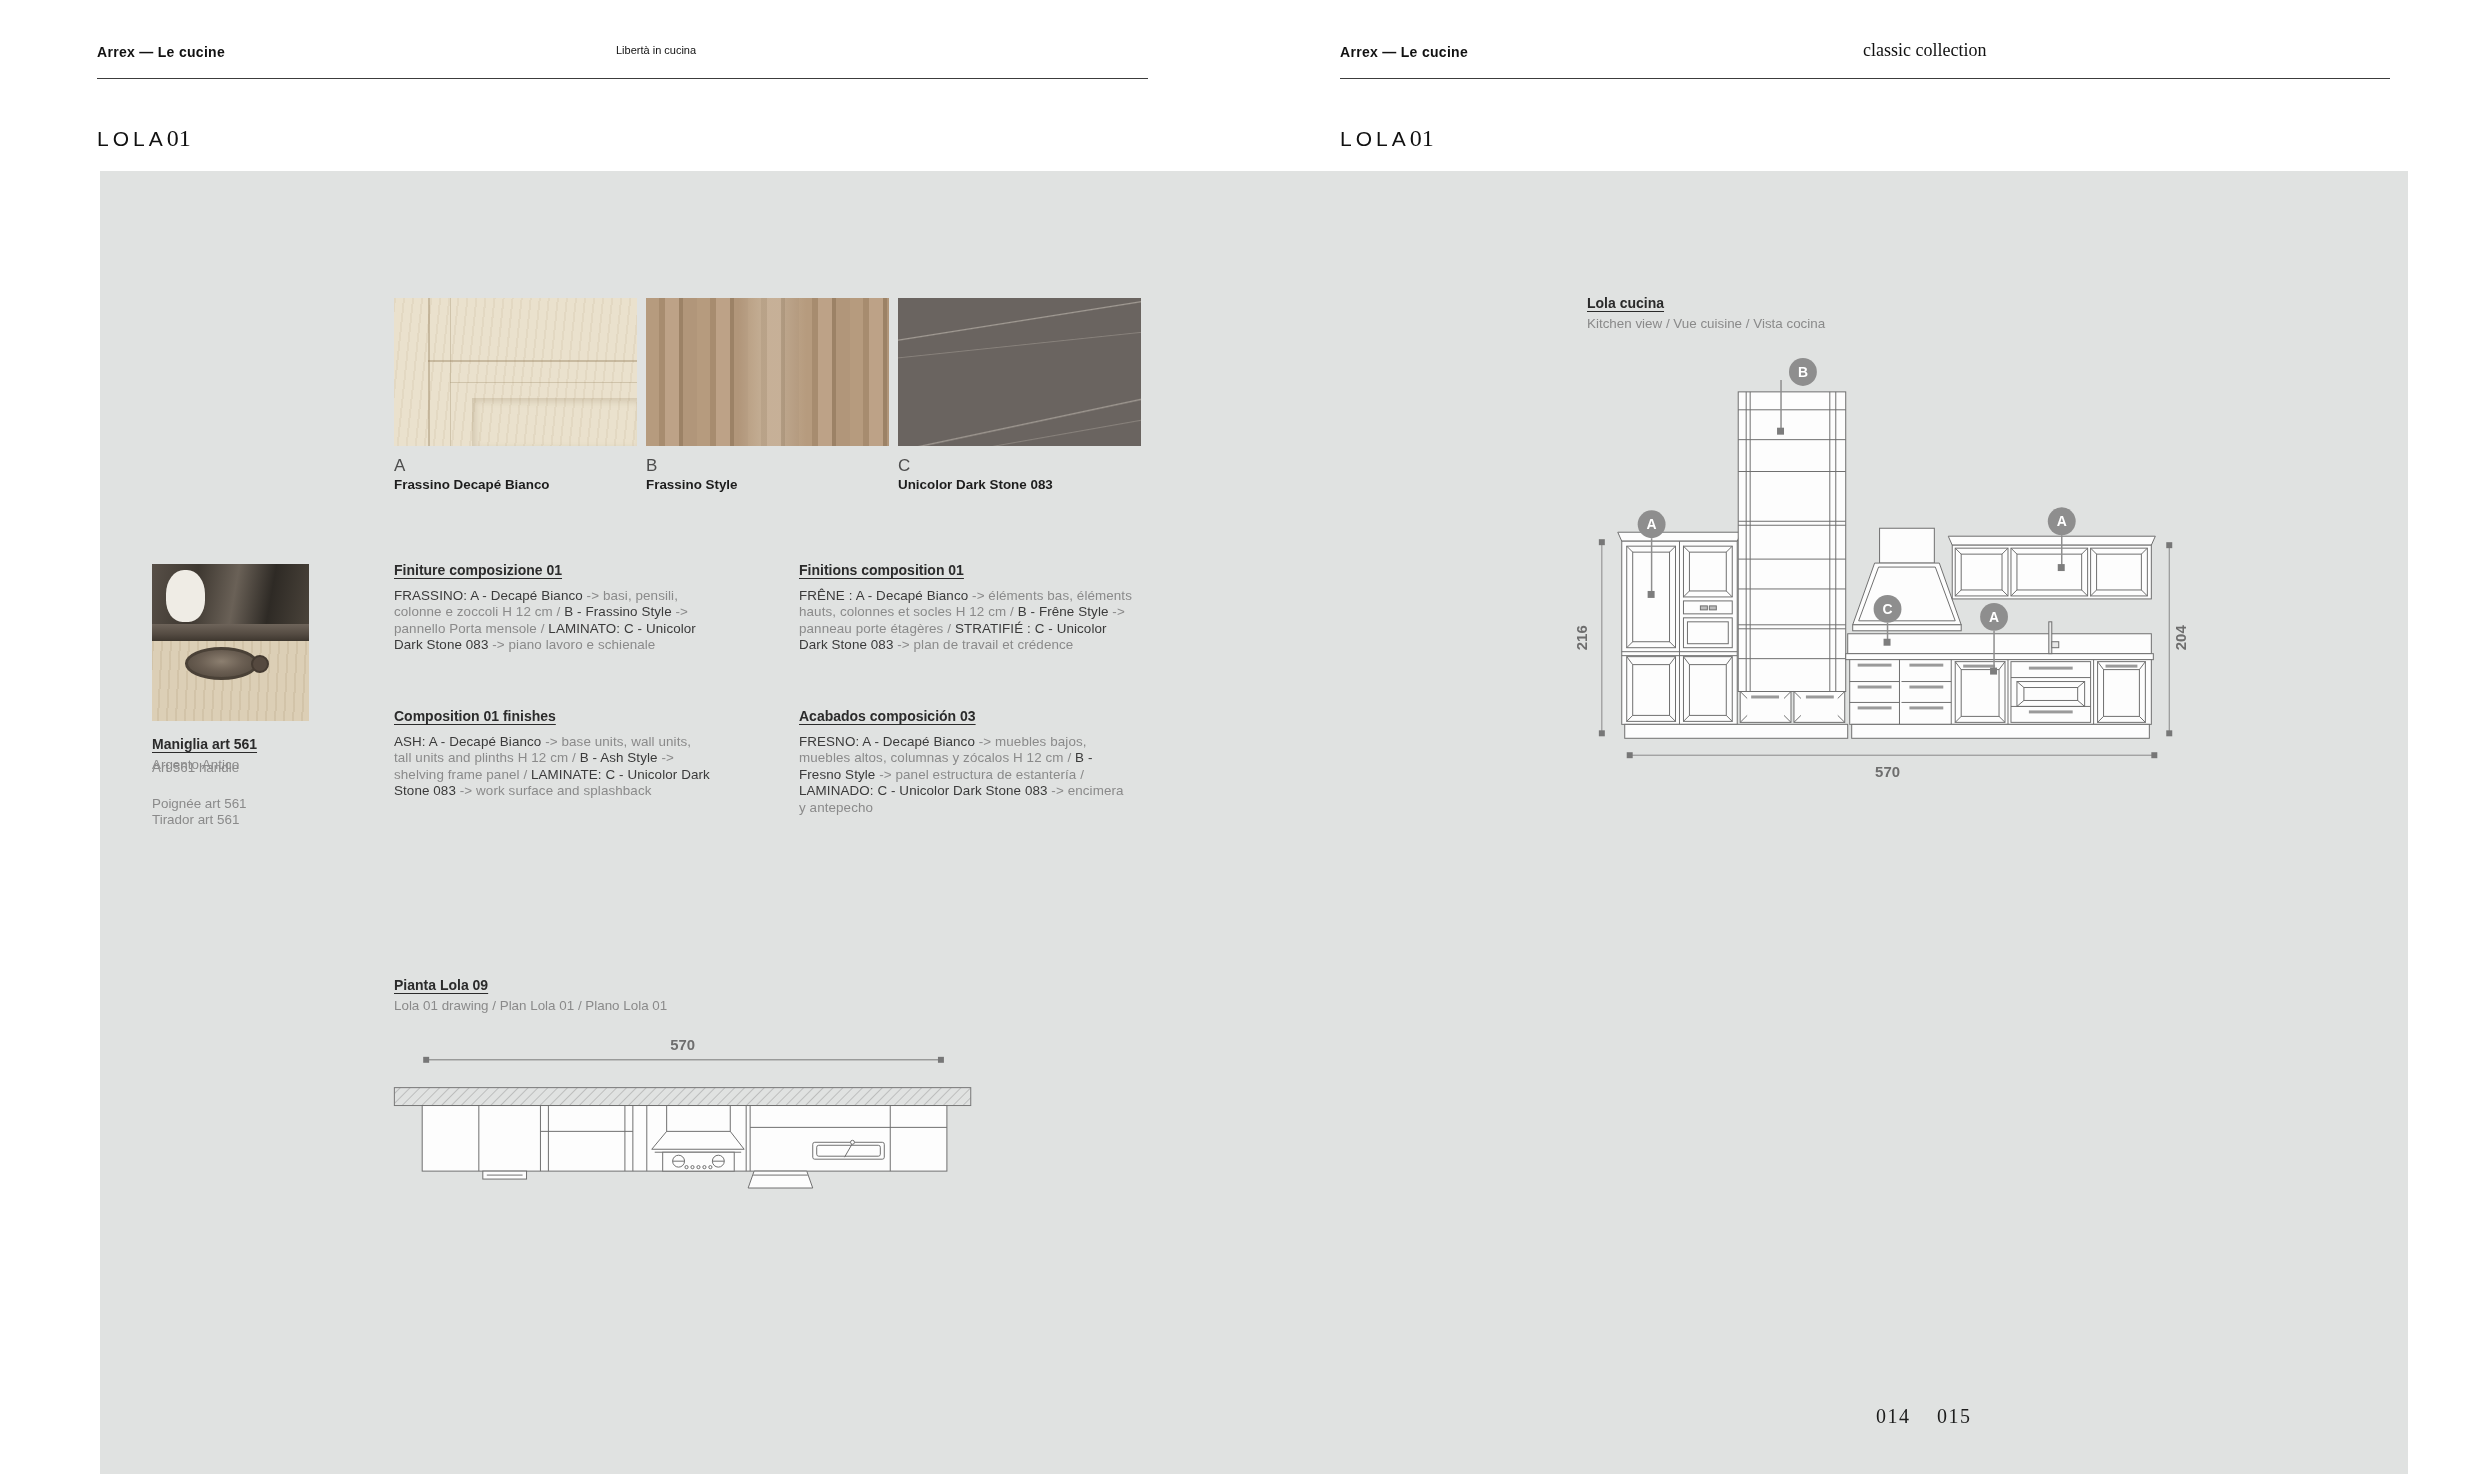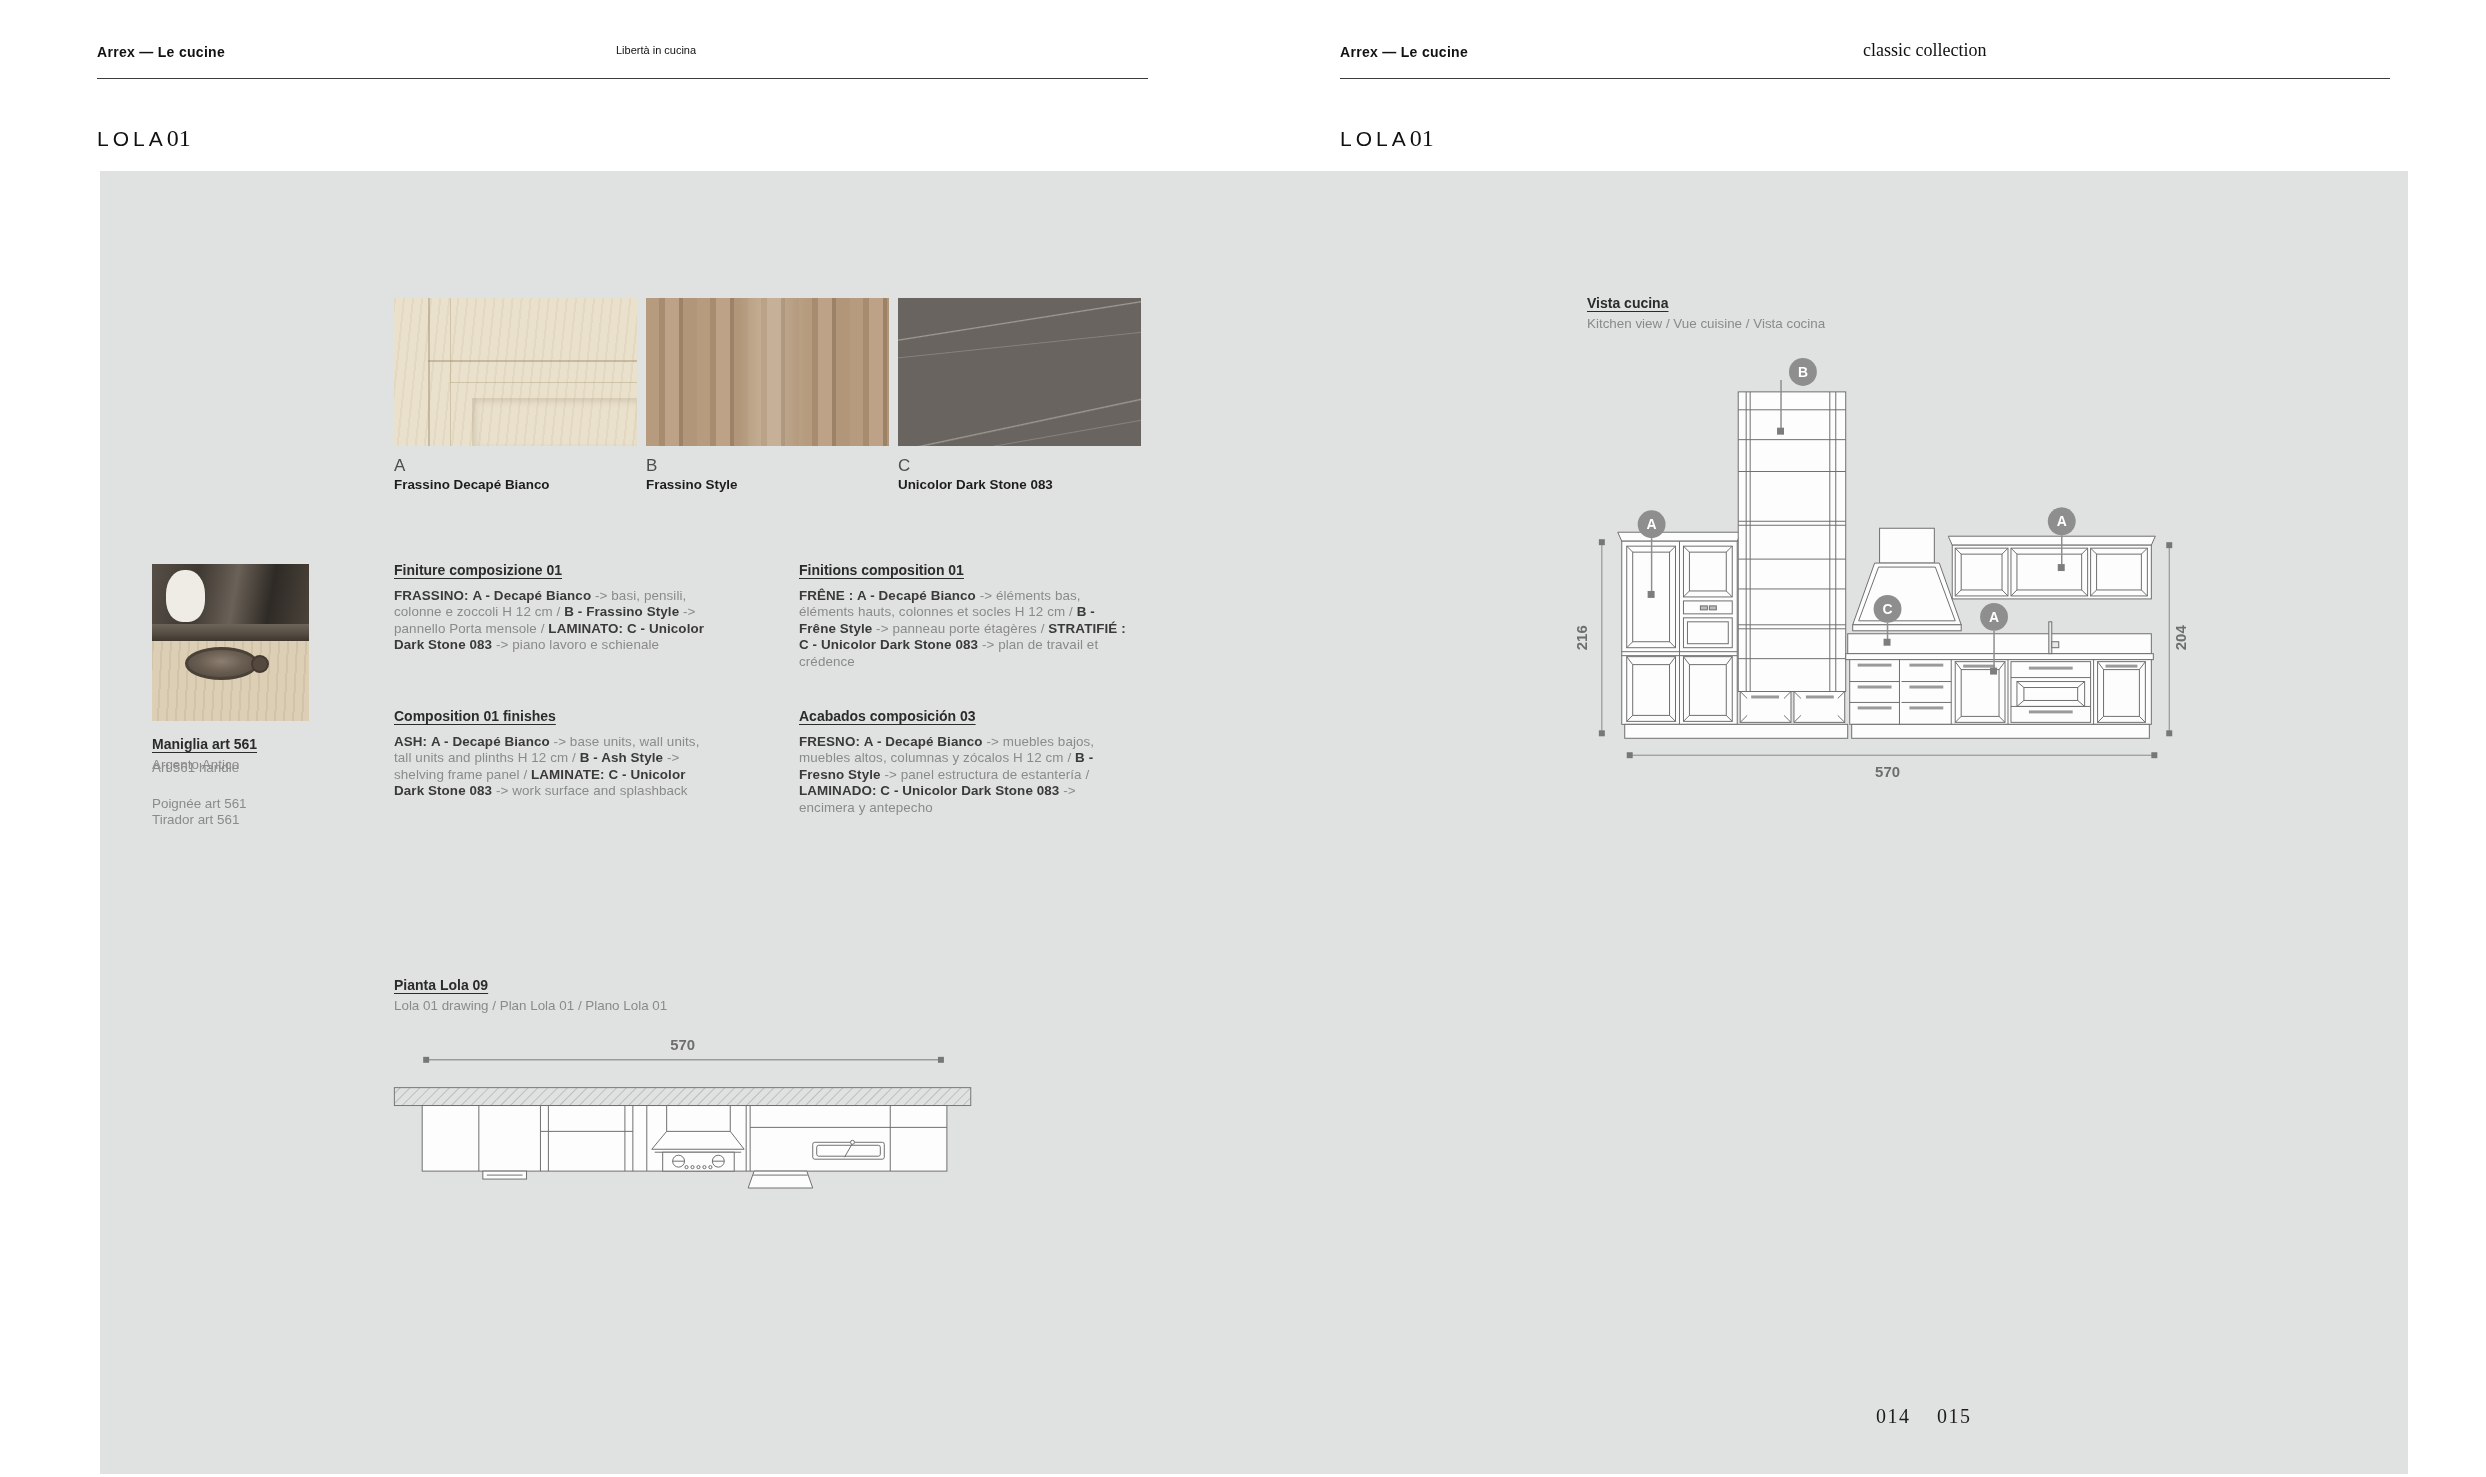--- a/index.html
+++ b/index.html
@@ -36,21 +36,21 @@
       linear-gradient(171deg,transparent 22%,rgba(208,201,191,.55) 22.6%,transparent 23.3%),
       linear-gradient(174deg,transparent 34%,rgba(190,183,173,.35) 34.5%,transparent 35.1%),
       linear-gradient(168deg,transparent 76%,rgba(208,201,191,.5) 76.6%,transparent 77.4%),
       linear-gradient(170deg,transparent 86%,rgba(190,183,173,.35) 86.5%,transparent 87.1%);}
   .sw-letter{font-size:17px;color:#4d4d4d;}
   .sw-name{font-size:13.4px;font-weight:bold;color:#1d1d1d;}
 
   
   .h-underline{font-size:14px;font-weight:bold;color:#2b2b2b;text-decoration:underline;text-underline-offset:3px;}
   .para{font-size:13.4px;line-height:16.4px;color:#8a8a8a;letter-spacing:0.1px;}
-  .rb{font-weight:bold;color:#3a3a3a;}
+  .rb{font-weight:normal;color:#3a3a3a;}
   .rn{color:#8a8a8a;}
   .gray-line{font-size:13.4px;line-height:16px;color:#8a8a8a;}
 
   
   .hp{width:157px;height:157px;overflow:hidden;background:#dccfb6;}
   .hp-top{position:absolute;left:0;right:0;top:0;height:42%;
       background:linear-gradient(100deg,#574f47 0%,#3e3831 28%,#6a6157 52%,#2e2a25 74%,#4b443b 100%);}
   .hp-pitcher{position:absolute;left:9%;top:4%;width:25%;height:33%;background:#efece5;
       border-radius:46% 46% 42% 42%;}
   .hp-shelf{position:absolute;left:0;right:0;top:38%;height:11%;
@@ -198,21 +198,21 @@
       <polygon points="368,142 421,142 427,159 362,159"></polygon>
       <line x1="367" y1="146" x2="422" y2="146"></line>
 
       <rect x="427" y="113" width="72" height="17" rx="2"></rect>
       <rect x="431" y="116" width="64" height="11" rx="2"></rect>
       <line x1="459" y1="128" x2="467" y2="114"></line>
       <circle cx="467" cy="113" r="2"></circle>
     </g>
   </svg>
 
-  <div class="abs h-underline" style="left:1587px;top:295px;">Vista cucina</div>
+  <div class="abs h-underline" style="left:1587px;top:295px;">Lola cucina</div>
   <div class="abs gray-line" style="left:1587px;top:316px;">Kitchen view / Vue cuisine / Vista cocina</div>
 
   <svg class="abs" style="left:1567px;top:353px;" width="657" height="458" viewBox="0 0 660 460">
 
     <g stroke="#888" stroke-width="1">
       <line x1="35" y1="190" x2="35" y2="382"></line>
       <rect x="32" y="187" width="6" height="6" fill="#777" stroke="none"></rect>
       <rect x="32" y="379" width="6" height="6" fill="#777" stroke="none"></rect>
       <line x1="605" y1="193" x2="605" y2="382"></line>
       <rect x="602" y="190" width="6" height="6" fill="#777" stroke="none"></rect>

